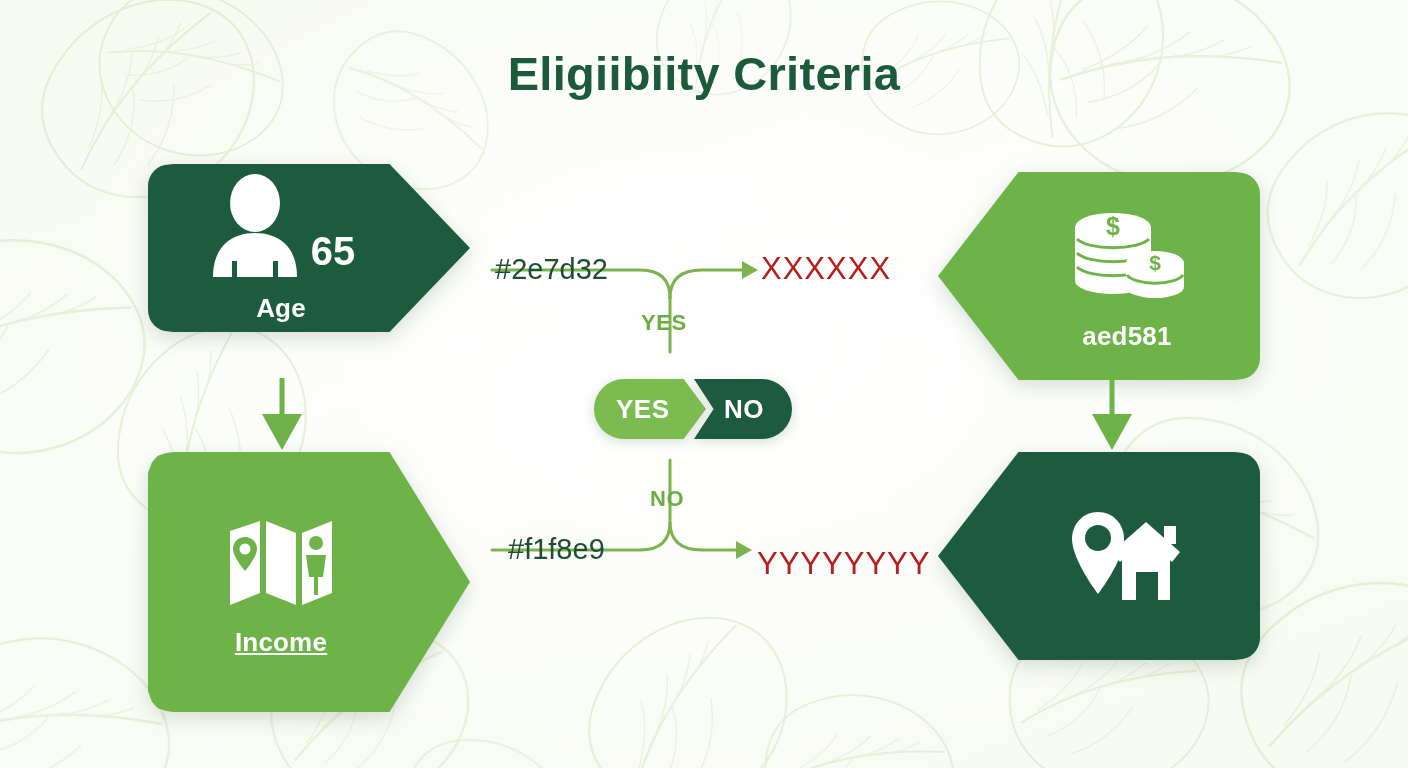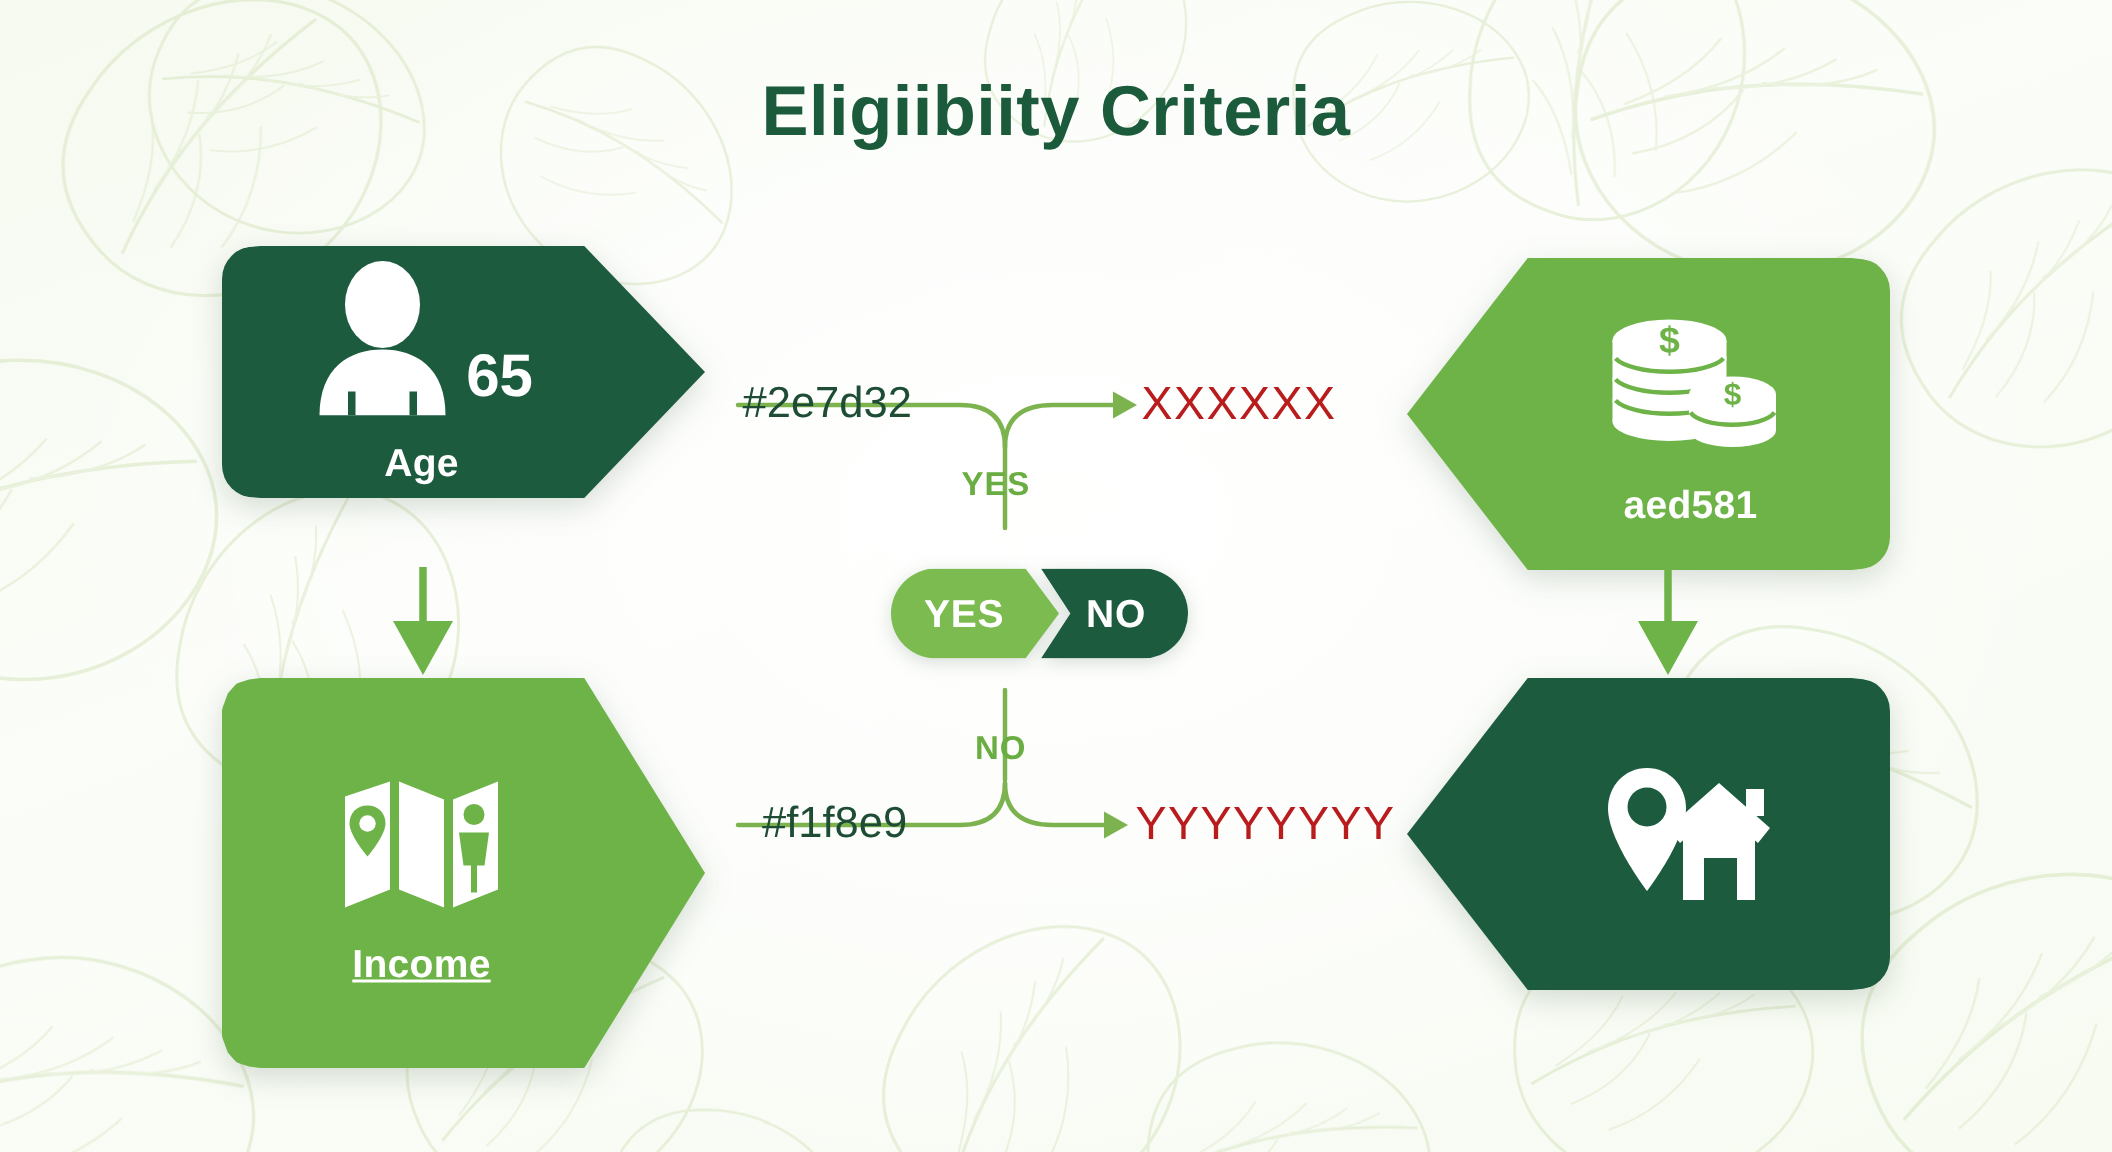--- a/index.html
+++ b/index.html
@@ -151,21 +151,21 @@
 
   .outlabel {
     position: absolute;
     font-size: 31px;
     color: #b91c1c;
     letter-spacing: 1px;
     white-space: nowrap;
     z-index: 5;
   }
   #out-top    { left: 761px; top: 251px; }
-  #out-bottom { left: 757px; top: 531px; }
+  #out-bottom { left: 757px; top: 546px; }
 
   .branch-word {
     position: absolute;
     font-size: 22px;
     font-weight: bold;
     color: #6aad42;
     letter-spacing: 0.6px;
     z-index: 5;
   }
   #word-yes { left: 641px; top: 310px; }

